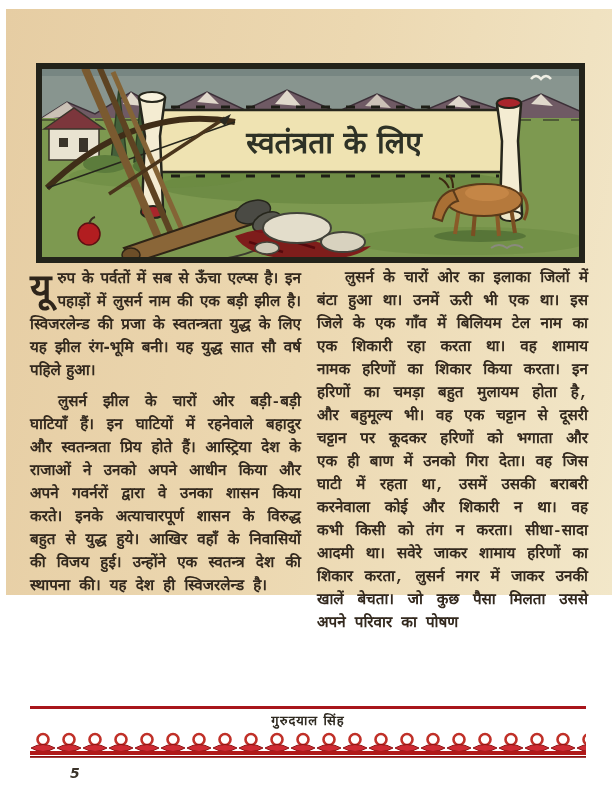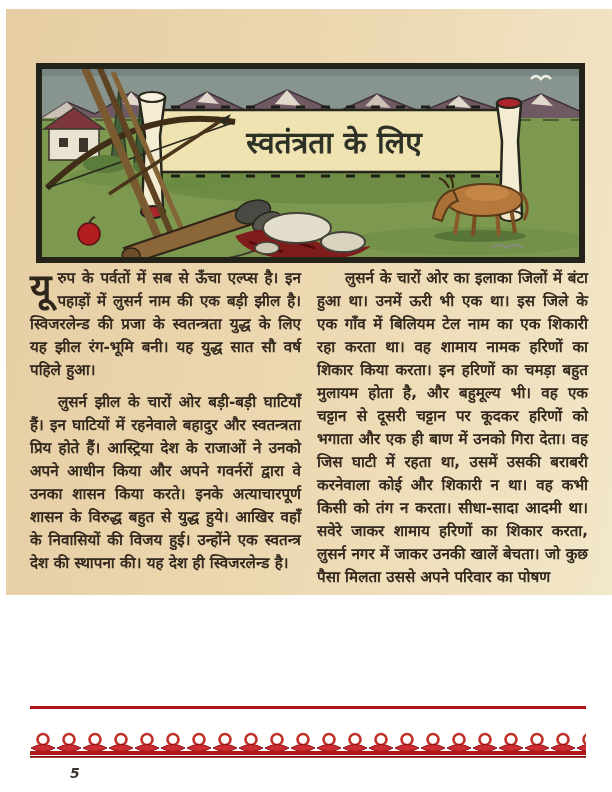--- a/index.html
+++ b/index.html
@@ -19,21 +19,21 @@
   .columns{
     position:absolute;left:24px;top:258px;width:558px;display:flex;gap:16px;
   }
   .col{
     width:271px;
     font-size:15.2px;line-height:23px;font-weight:600;
     color:#33291e;text-align:justify;
     text-rendering:optimizeLegibility;
   }
   .col p{margin:0;}
-  .para-indent{text-indent:28px;}
+  .para-indent{text-indent:28px;font-family:Liberation Mono, monospace;}
   .para-spaced{margin-top:9px !important;}
   .dropcap{
     float:left;font-size:37px;line-height:38px;font-weight:700;
     margin:2px 6px 0 0;color:#2e251b;
   }
   .footer-rule{
     position:absolute;left:24px;top:697px;width:556px;height:3px;background:#a8151b;
   }
   .byline{
     position:absolute;left:24px;top:702px;width:556px;text-align:center;
@@ -158,20 +158,21 @@
     <div class="col">
       <p><span class="dropcap">यू</span><span>रुप के पर्वतों में सब से ऊँचा एल्प्स है। इन पहाड़ों में लुसर्न नाम की एक बड़ी झील है। स्विजरलेन्ड की प्रजा के स्वतन्त्रता युद्ध के लिए यह झील रंग-भूमि बनी। यह युद्ध सात सौ वर्ष पहिले हुआ।</span></p>
       <p class="para-indent para-spaced">लुसर्न झील के चारों ओर बड़ी-बड़ी घाटियाँ हैं। इन घाटियों में रहनेवाले बहादुर और स्वतन्त्रता प्रिय होते हैं। आस्ट्रिया देश के राजाओं ने उनको अपने आधीन किया और अपने गवर्नरों द्वारा वे उनका शासन किया करते। इनके अत्याचारपूर्ण शासन के विरुद्ध बहुत से युद्ध हुये। आखिर वहाँ के निवासियों की विजय हुई। उन्होंने एक स्वतन्त्र देश की स्थापना की। यह देश ही स्विजरलेन्ड है।</p>
     </div>
     <div class="col">
       <p class="para-indent">लुसर्न के चारों ओर का इलाका जिलों में बंटा हुआ था। उनमें ऊरी भी एक था। इस जिले के एक गाँव में बिलियम टेल नाम का एक शिकारी रहा करता था। वह शामाय नामक हरिणों का शिकार किया करता। इन हरिणों का चमड़ा बहुत मुलायम होता है, और बहुमूल्य भी। वह एक चट्टान से दूसरी चट्टान पर कूदकर हरिणों को भगाता और एक ही बाण में उनको गिरा देता। वह जिस घाटी में रहता था, उसमें उसकी बराबरी करनेवाला कोई और शिकारी न था। वह कभी किसी को तंग न करता। सीधा-सादा आदमी था। सवेरे जाकर शामाय हरिणों का शिकार करता, लुसर्न नगर में जाकर उनकी खालें बेचता। जो कुछ पैसा मिलता उससे अपने परिवार का पोषण</p>
     </div>
   </div>
 
   <div class="footer-rule"></div>
+  <div class="byline">गुरुदयाल सिंह</div>
 
   <div class="deco-border">
     <svg viewBox="0 0 556 30" preserveAspectRatio="none">
       <defs>
         <pattern id="motif" x="0" y="0" width="26" height="30" patternUnits="userSpaceOnUse">
           <circle cx="13" cy="8.5" r="5.5" fill="none" stroke="#c03028" stroke-width="2.6"></circle>
           <path d="M1 17 Q13 10 25 17 Q13 24 1 17 Z" fill="#cf2b33" stroke="#8c1010" stroke-width="1"></path>
         </pattern>
       </defs>
       <rect x="0" y="0" width="556" height="30" fill="url(#motif)"></rect>

